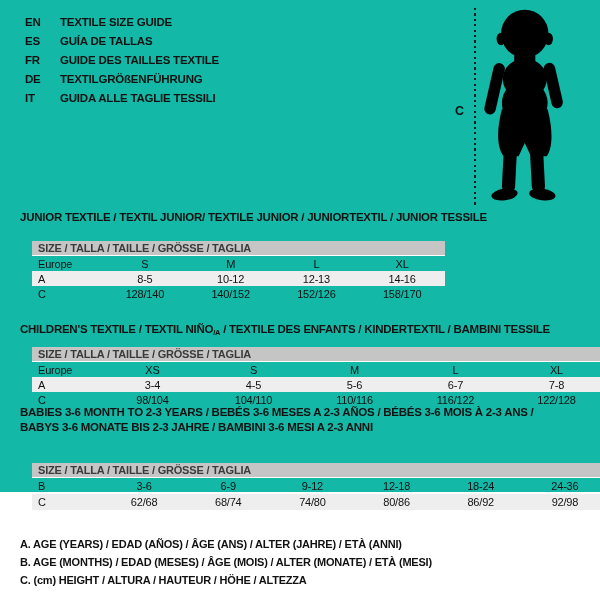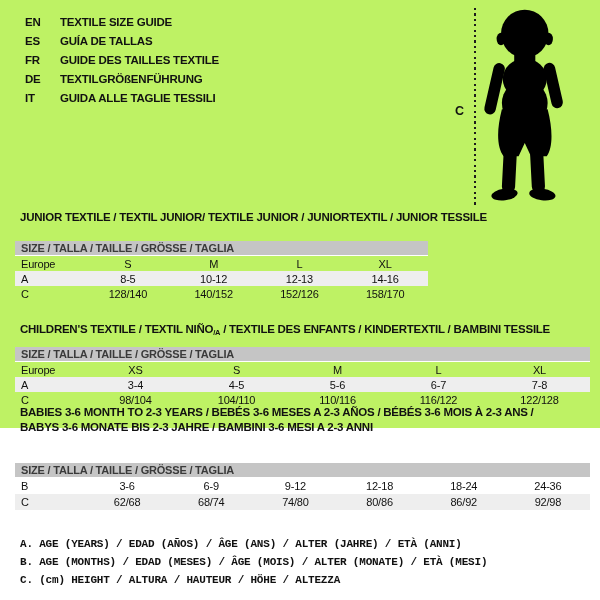--- a/index.html
+++ b/index.html
@@ -4,21 +4,21 @@
 <style>
   * { margin: 0; padding: 0; box-sizing: border-box; }
   html, body { background: #fff; }
   body {
     width: 600px; height: 600px;
     font-family: "Liberation Sans", "DejaVu Sans", sans-serif;
     color: #111;
     position: relative;
     overflow: hidden;
   }
-  .page { position: absolute; inset: 0; width: 600px; height: 428px; background: #bef264; }
+  .page { position: absolute; inset: 0; width: 600px; height: 492px; background: #14b8a6; }
 
   
   .lang-block { position: absolute; left: 25px; top: 13px; }
   .lang-row { display: flex; line-height: 19px; font-size: 11.5px; font-weight: 700; letter-spacing: -0.2px; }
   .lang-code { width: 35px; flex: 0 0 35px; }
 
   
   .measure-line {
     position: absolute; left: 474px; top: 8px; width: 2px; height: 199px;
     background: repeating-linear-gradient(to bottom, #1c1c1c 0 2.2px, transparent 2.2px 5.4px);
@@ -29,21 +29,21 @@
   }
   .baby-svg { position: absolute; left: 479px; top: 7px; width: 88px; height: 200px; }
 
   
   .tbl-title {
     position: absolute; left: 20px;
     font-size: 11.5px; font-weight: 700; letter-spacing: -0.25px; line-height: 14.5px;
     white-space: nowrap;
   }
   .tbl-title sub { font-size: 7.5px; vertical-align: -2px; }
-  .size-table { position: absolute; left: 15px; }
+  .size-table { position: absolute; left: 32px; }
   .size-table .hdr-bar {
     background: #c5c5c5; color: #3a3a3a;
     height: 15px; line-height: 15px;
     font-size: 11px; font-weight: 600; letter-spacing: -0.2px;
     padding-left: 6px;
     border-bottom: 1px solid #fff;
   }
   table { border-collapse: collapse; table-layout: fixed; width: 100%; }
   tr { height: 15px; }
   th {
@@ -56,21 +56,21 @@
   #table-1 { top: 241px; width: 413px; }
   #table-2 { top: 347px; width: 575px; }
   #table-3 { top: 463px; width: 575px; }
   #table-3 tr { height: 16px; }
   #title-1 { top: 210px; }
   #title-2 { top: 322px; }
   #title-3 { top: 405px; white-space: normal; width: 560px; }
 
   
   .legend { position: absolute; left: 20px; top: 535px; }
-  .legend-line { font-size: 11px; font-weight: 700; letter-spacing: -0.2px; line-height: 18px; font-family: Liberation Mono, monospace; }
+  .legend-line { font-size: 11px; font-weight: 700; letter-spacing: -0.2px; line-height: 18px; }
 </style>
 </head>
 <body>
 
 <div class="page">
 
   <div class="lang-block">
     <div class="lang-row">
       <span class="lang-code">EN</span>
       <span class="lang-label">TEXTILE SIZE GUIDE</span>

